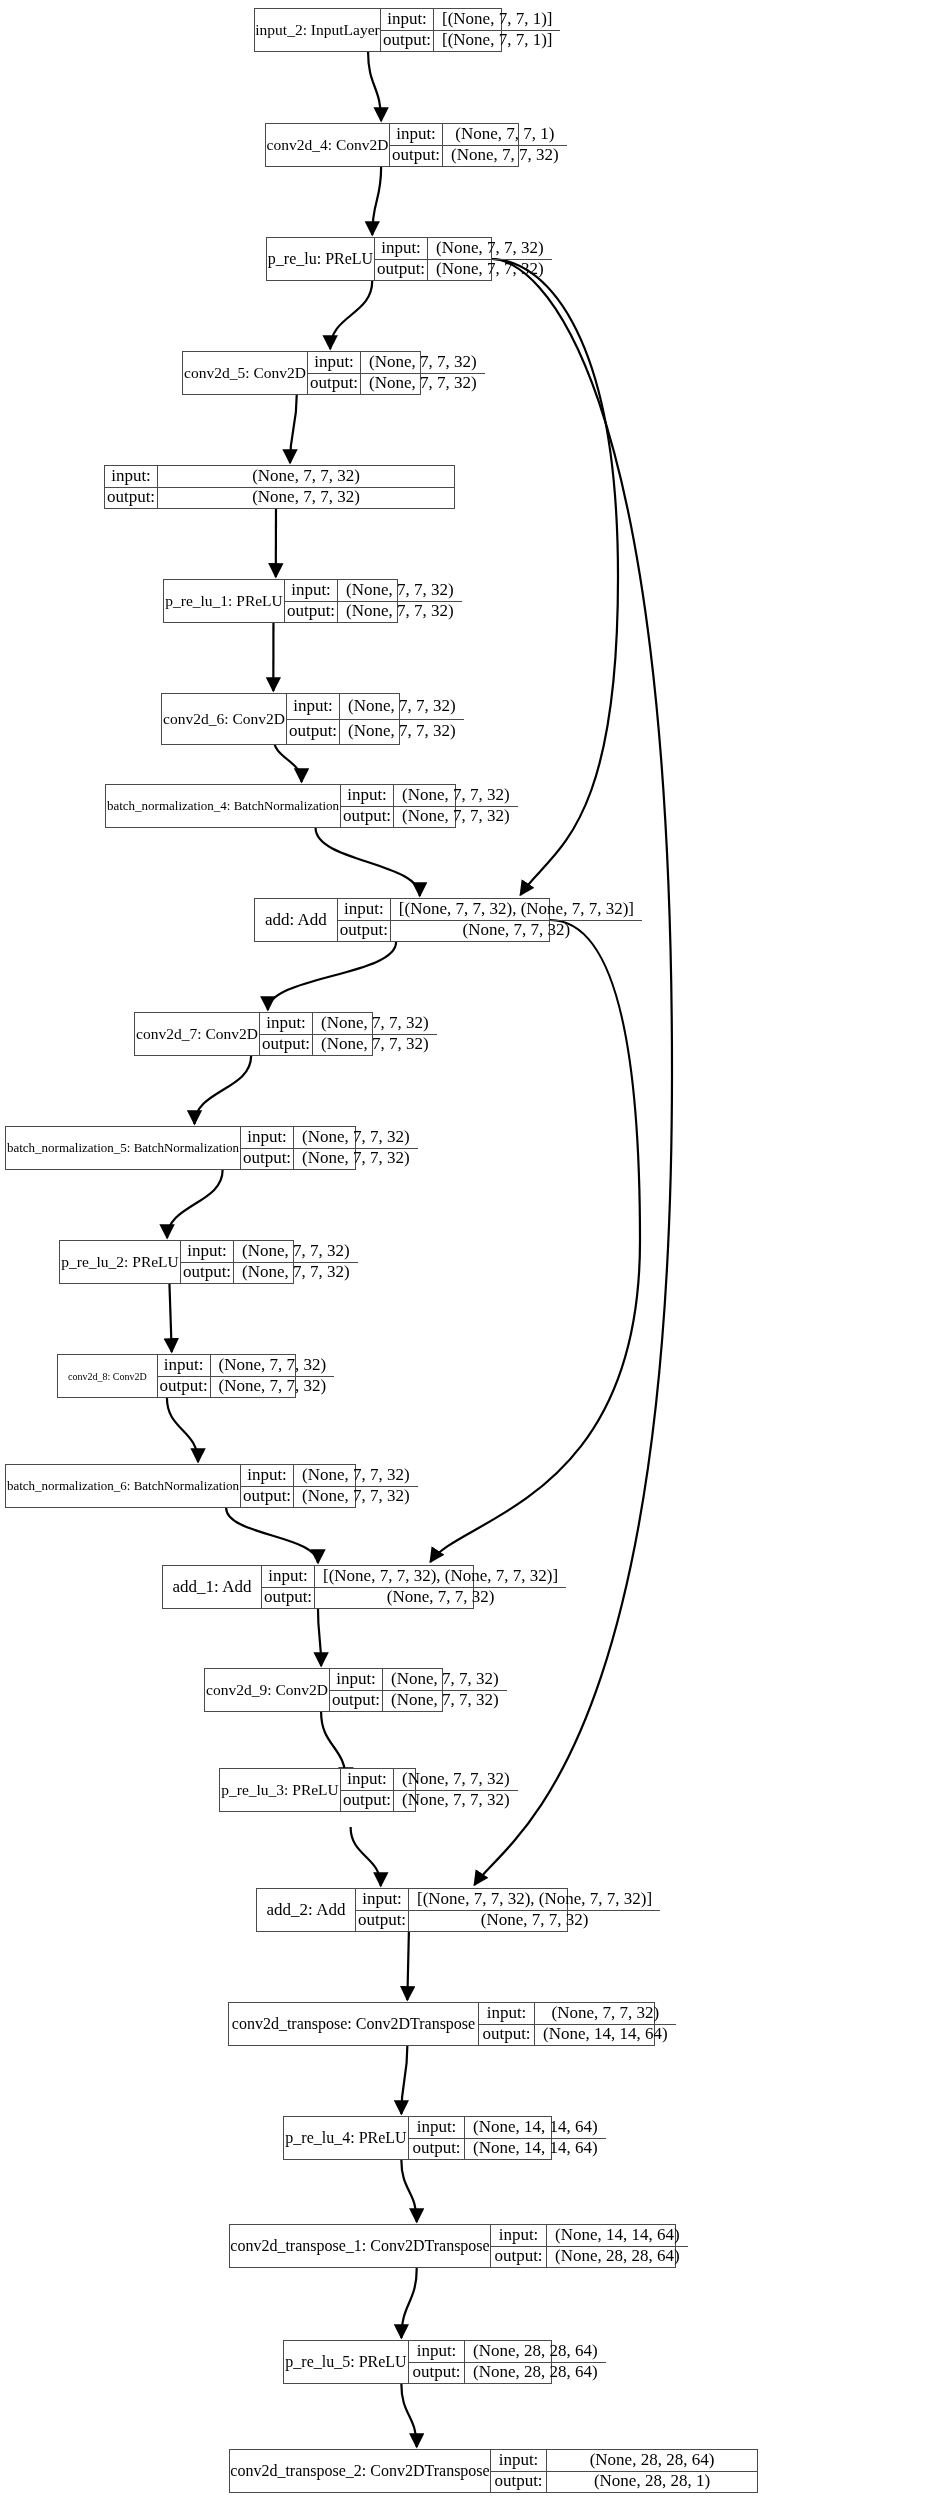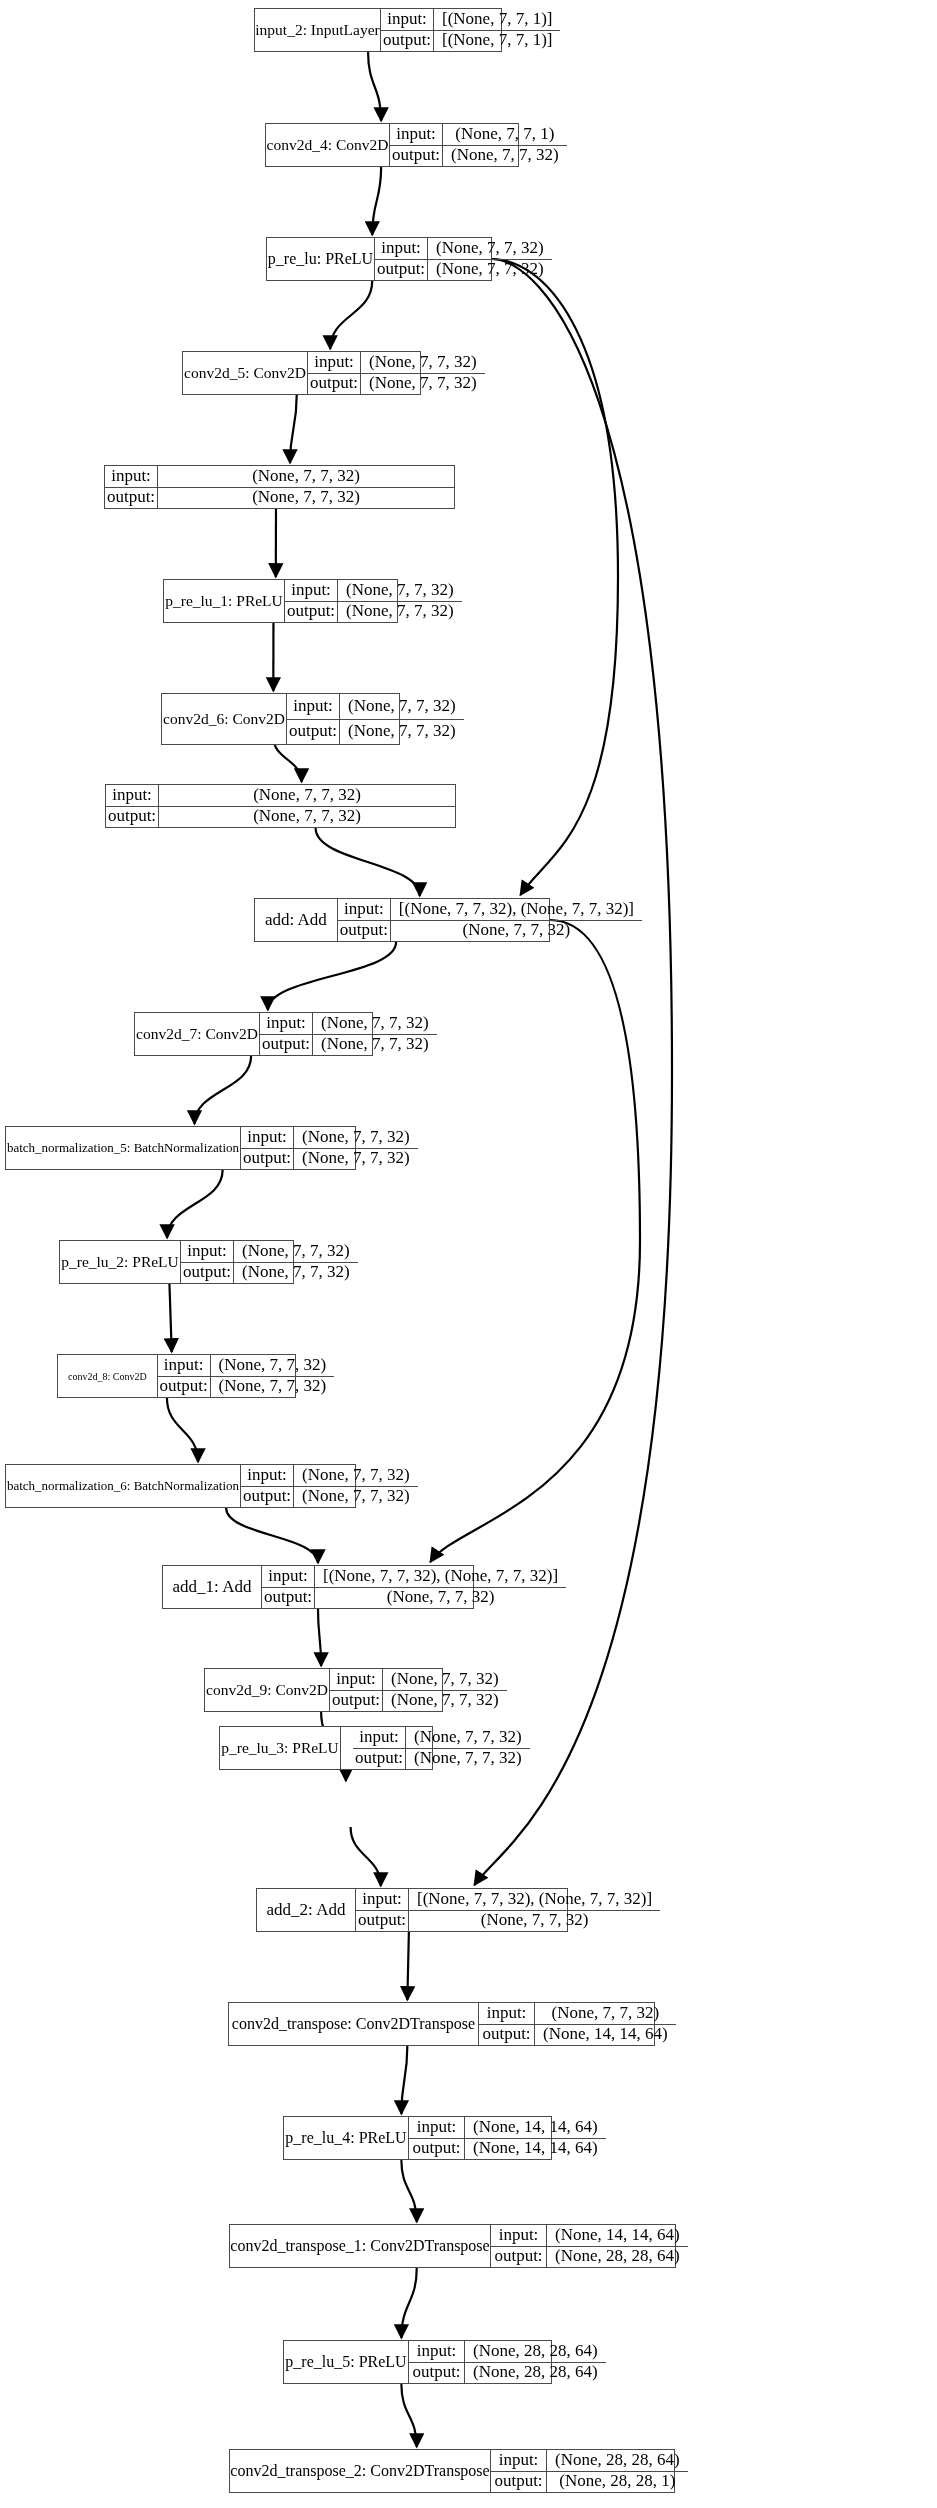--- a/index.html
+++ b/index.html
@@ -204,20 +204,21 @@
             <div class="io-label" style="width: 53px;">input:</div>
             <div class="io-value shape-none">(None, 7, 7, 32)</div>
           </div>
           <div class="io-row">
             <div class="io-label" style="width: 53px;">output:</div>
             <div class="io-value shape-none">(None, 7, 7, 32)</div>
           </div>
         </div>
       </div>
       <div class="node" style="left: 105px; top: 784px; width: 351px; height: 44px;">
+        <div class="name-cell" style="width: 214px; font-size: 13px;">batch_normalization_4: BatchNormalization</div>
         <div class="io">
           <div class="io-row top">
             <div class="io-label" style="width: 53px;">input:</div>
             <div class="io-value shape-none">(None, 7, 7, 32)</div>
           </div>
           <div class="io-row">
             <div class="io-label" style="width: 53px;">output:</div>
             <div class="io-value shape-none">(None, 7, 7, 32)</div>
           </div>
         </div>
@@ -319,21 +320,21 @@
           <div class="io-row top">
             <div class="io-label" style="width: 53px;">input:</div>
             <div class="io-value shape-none">(None, 7, 7, 32)</div>
           </div>
           <div class="io-row">
             <div class="io-label" style="width: 53px;">output:</div>
             <div class="io-value shape-none">(None, 7, 7, 32)</div>
           </div>
         </div>
       </div>
-      <div class="node" style="left: 219px; top: 1726px; width: 214px; height: 44px; gap: 12px;">
+      <div class="node" style="left: 219px; top: 1768px; width: 197px; height: 44px;">
         <div class="name-cell" style="width: 100px; font-size: 15.5px;">p_re_lu_3: PReLU</div>
         <div class="io">
           <div class="io-row top">
             <div class="io-label" style="width: 53px;">input:</div>
             <div class="io-value shape-none">(None, 7, 7, 32)</div>
           </div>
           <div class="io-row">
             <div class="io-label" style="width: 53px;">output:</div>
             <div class="io-value shape-none">(None, 7, 7, 32)</div>
           </div>
@@ -397,21 +398,21 @@
           <div class="io-row top">
             <div class="io-label" style="width: 56px;">input:</div>
             <div class="io-value shape-none">(None, 28, 28, 64)</div>
           </div>
           <div class="io-row">
             <div class="io-label" style="width: 56px;">output:</div>
             <div class="io-value shape-none">(None, 28, 28, 64)</div>
           </div>
         </div>
       </div>
-      <div class="node" style="left: 229px; top: 2449px; width: 446px; height: 44px; justify-content: space-between;">
+      <div class="node" style="left: 229px; top: 2449px; width: 529px; height: 44px; justify-content: space-between;">
         <div class="name-cell" style="width: 240px; font-size: 16px;">conv2d_transpose_2: Conv2DTranspose</div>
         <div class="io">
           <div class="io-row top">
             <div class="io-label" style="width: 56px;">input:</div>
             <div class="io-value shape-none">(None, 28, 28, 64)</div>
           </div>
           <div class="io-row">
             <div class="io-label" style="width: 56px;">output:</div>
             <div class="io-value shape-none">(None, 28, 28, 1)</div>
           </div>

